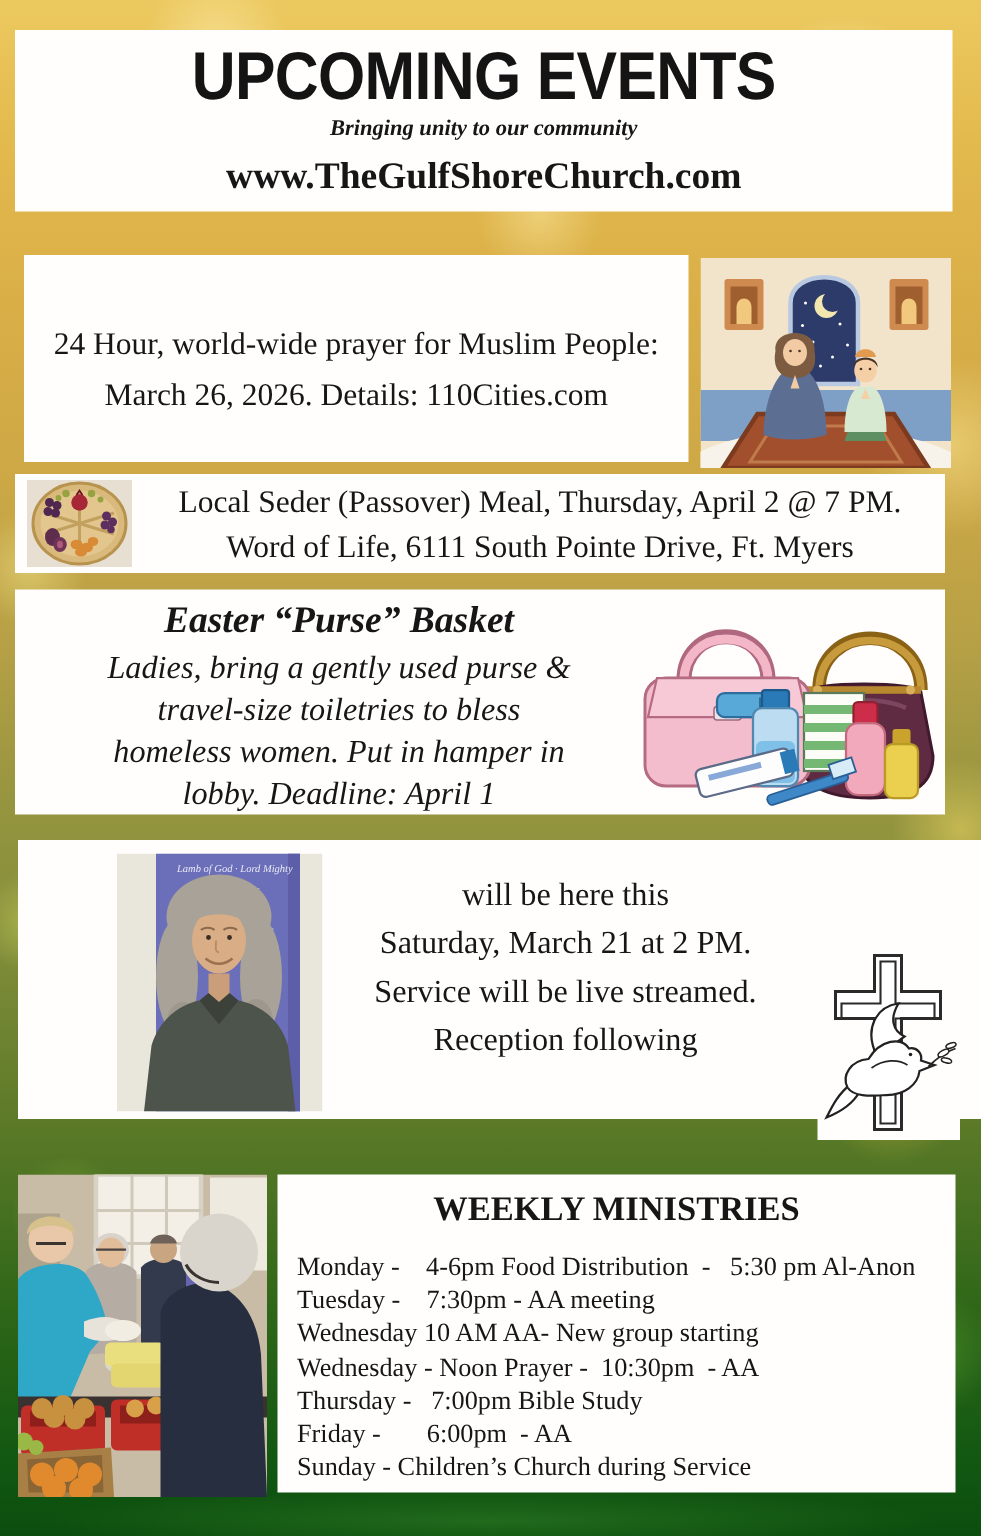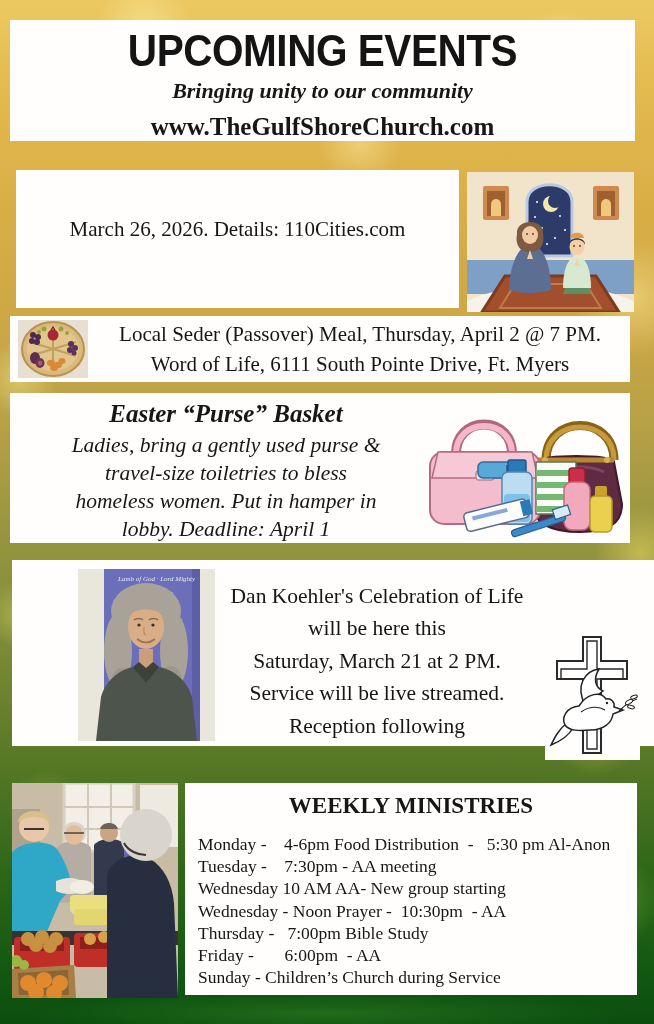--- a/index.html
+++ b/index.html
@@ -19,21 +19,21 @@
       radial-gradient(ellipse 380px 26px at 50% 99%, rgba(60,140,45,.45), rgba(60,140,45,0) 80%),
       linear-gradient(180deg,#ecc95f 0%,#e3ba4e 9%,#d9ae47 20%,#cda845 31%,#b6a046 42%,#97953f 52%,#7f8c39 62%,#5c7a28 73%,#2f6718 85%,#125812 95%,#0b4d0e 100%);
   }
   .card{position:absolute;background:#fffefd;}
   .serif{font-family:"Liberation Serif","DejaVu Serif",serif;color:#161616;}
   
   .hdr{left:10px;top:20px;width:625px;height:121px;text-align:center;}
   .hdr h1{margin:5px 0 0 0;font-family:"Liberation Sans","DejaVu Sans",sans-serif;
     font-weight:700;font-size:45px;letter-spacing:-.5px;color:#141414;
     transform:scaleX(.9);transform-origin:center;}
-  .hdr .sub{font-size:22px;font-weight:700;font-style:italic;margin-top:1px;}
+  .hdr .sub{font-size:15px;font-weight:700;font-style:italic;margin-top:1px;}
   .hdr .url{font-size:25px;font-weight:700;margin-top:9px;}
   
   .prayer{left:16px;top:170px;width:443px;height:138px;text-align:center;}
   .prayer .ln{font-size:21px;line-height:34px;}
   .prayer .pad{padding-top:42px;}
   .prayer-img{position:absolute;left:467px;top:172px;width:167px;height:140px;}
   
   .seder{left:10px;top:316px;width:620px;height:66px;}
   .seder-img{position:absolute;left:8px;top:4px;width:70px;height:58px;}
   .seder-text{position:absolute;left:88px;right:8px;top:3px;text-align:center;}
@@ -64,20 +64,21 @@
 <div class="poster">
 
   <header class="card hdr serif">
     <h1>UPCOMING EVENTS</h1>
     <div class="sub">Bringing unity to our community</div>
     <div class="url">www.TheGulfShoreChurch.com</div>
   </header>
 
   <section class="card prayer serif">
     <div class="pad">
+      <div class="ln">24 Hour, world-wide prayer for Muslim People:</div>
       <div class="ln">March 26, 2026. Details: 110Cities.com</div>
     </div>
   </section>
   <div class="prayer-img">
     <svg viewBox="0 0 167 140" width="167" height="140">
       <rect width="167" height="140" fill="#f2e4cb"></rect>
       <rect y="88" width="167" height="34" fill="#7fa0c6"></rect>
       <ellipse cx="83" cy="150" rx="102" ry="36" fill="#f7f3ea"></ellipse>
       <path d="M60,84 L60,30 C60,7 105,7 105,30 L105,84 Z" fill="#2c3b69" stroke="#b9c9e2" stroke-width="3"></path>
       <circle cx="84" cy="32" r="8" fill="#f3e7b0"></circle>
@@ -239,21 +240,20 @@
         <ellipse cx="68" cy="58" rx="18" ry="22" fill="#d9ad85"></ellipse>
         <path d="M49,48 C52,28 84,28 87,48 C80,38 56,38 49,48 Z" fill="#a8a298"></path>
         <circle cx="61" cy="56" r="1.6" fill="#3a2e26"></circle>
           <circle cx="75" cy="56" r="1.6" fill="#3a2e26"></circle>
         <path d="M56,51 C58,49 63,49 65,51 M71,51 C73,49 78,49 80,51" stroke="#8a6a4c" stroke-width="1.4" fill="none"></path>
         <path d="M66,58 C66,63 65,65 68,66" stroke="#b98a62" stroke-width="1.2" fill="none"></path>
         <path d="M59,70 Q68,77 77,70" stroke="#9c6f4e" stroke-width="1.6" fill="none"></path>
       </svg>
     </div>
     <div class="celeb-text">
-      <div class="ln">Dan Koehler's Celebration of Life</div>
       <div class="ln">will be here this</div>
       <div class="ln">Saturday, March 21 at 2 PM.</div>
       <div class="ln">Service will be live streamed.</div>
       <div class="ln">Reception following</div>
     </div>
   </section>
   <div class="crossbox">
     <svg viewBox="0 0 95 125" width="95" height="125">
       <path d="M38,4 h18 v24 h26 v18 h-26 v74 h-18 v-74 h-26 v-18 h26 Z" fill="#ffffff" stroke="#2a2a2a" stroke-width="2"></path>
       <path d="M42,8 h10 v28 h26 v10 h-26 v70 h-10 v-70 h-26 v-10 h26 Z" fill="none" stroke="#2a2a2a" stroke-width="1.4"></path>

